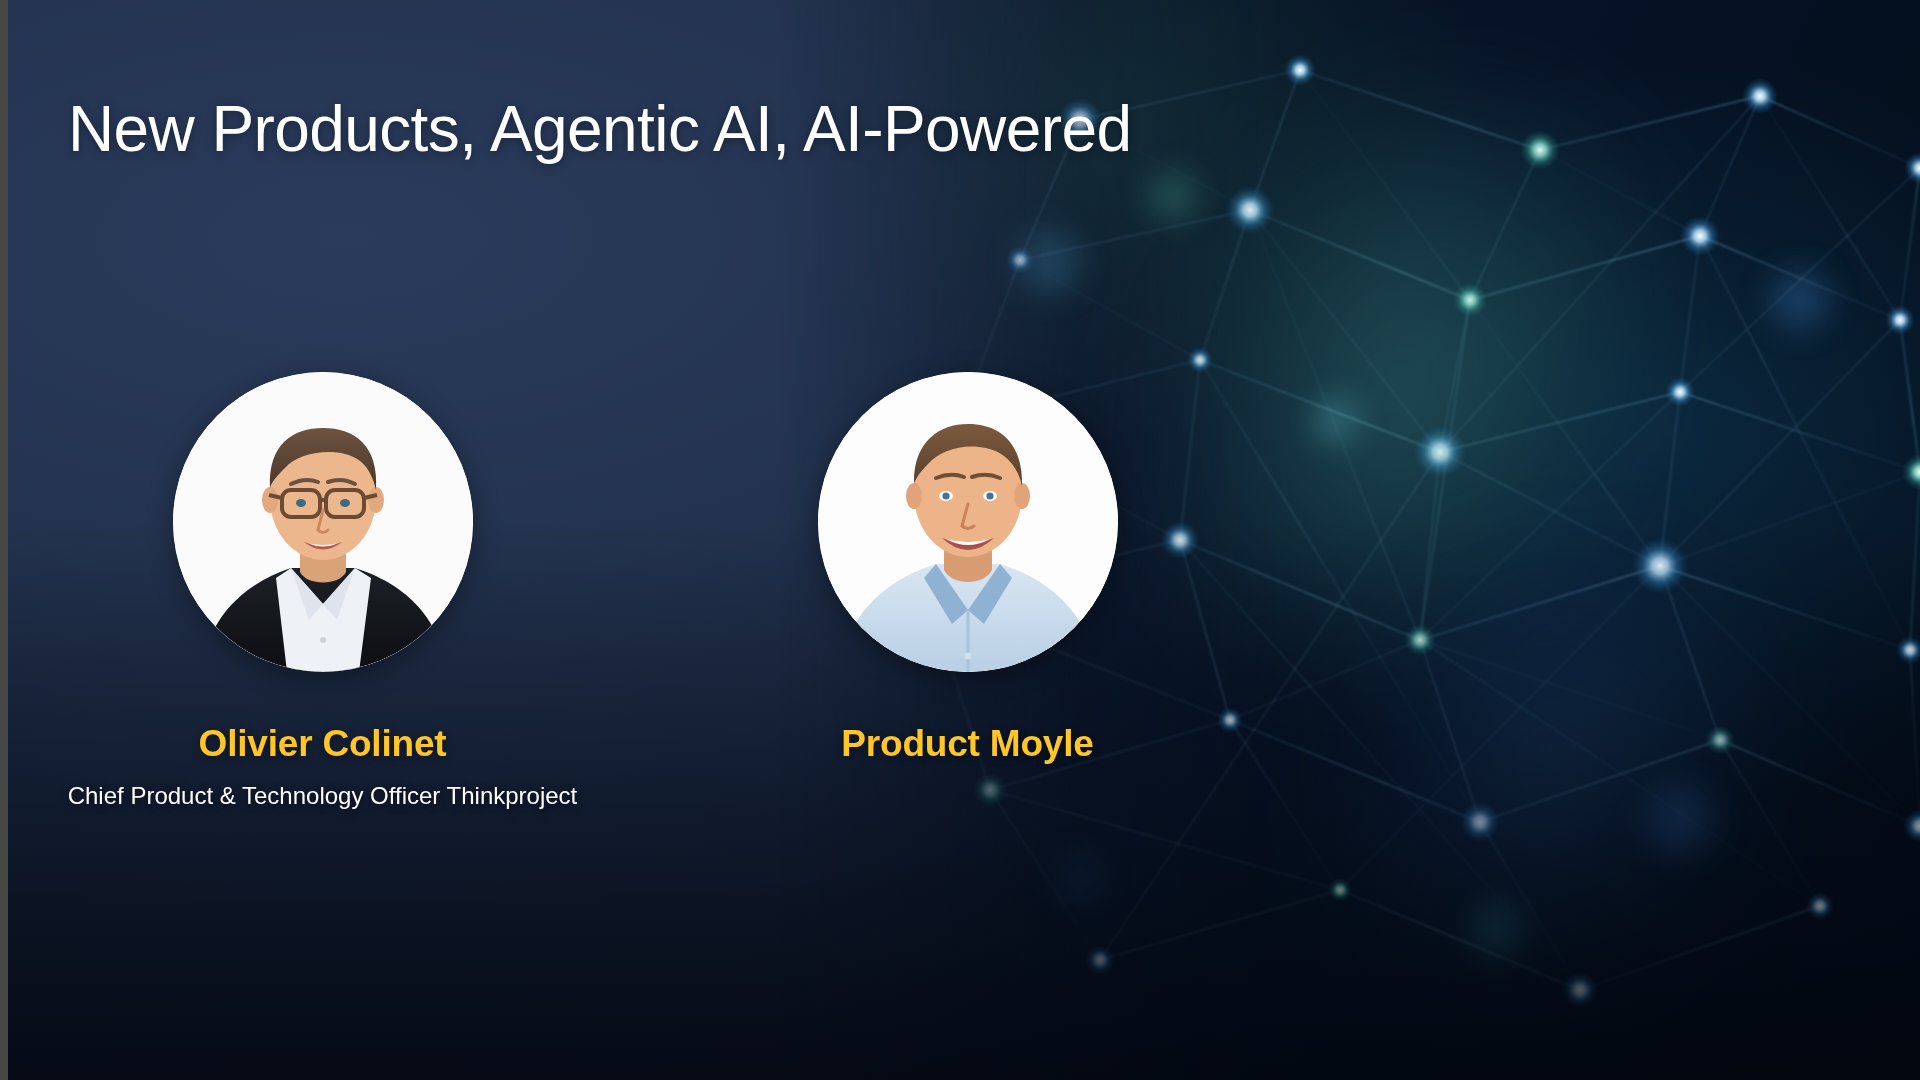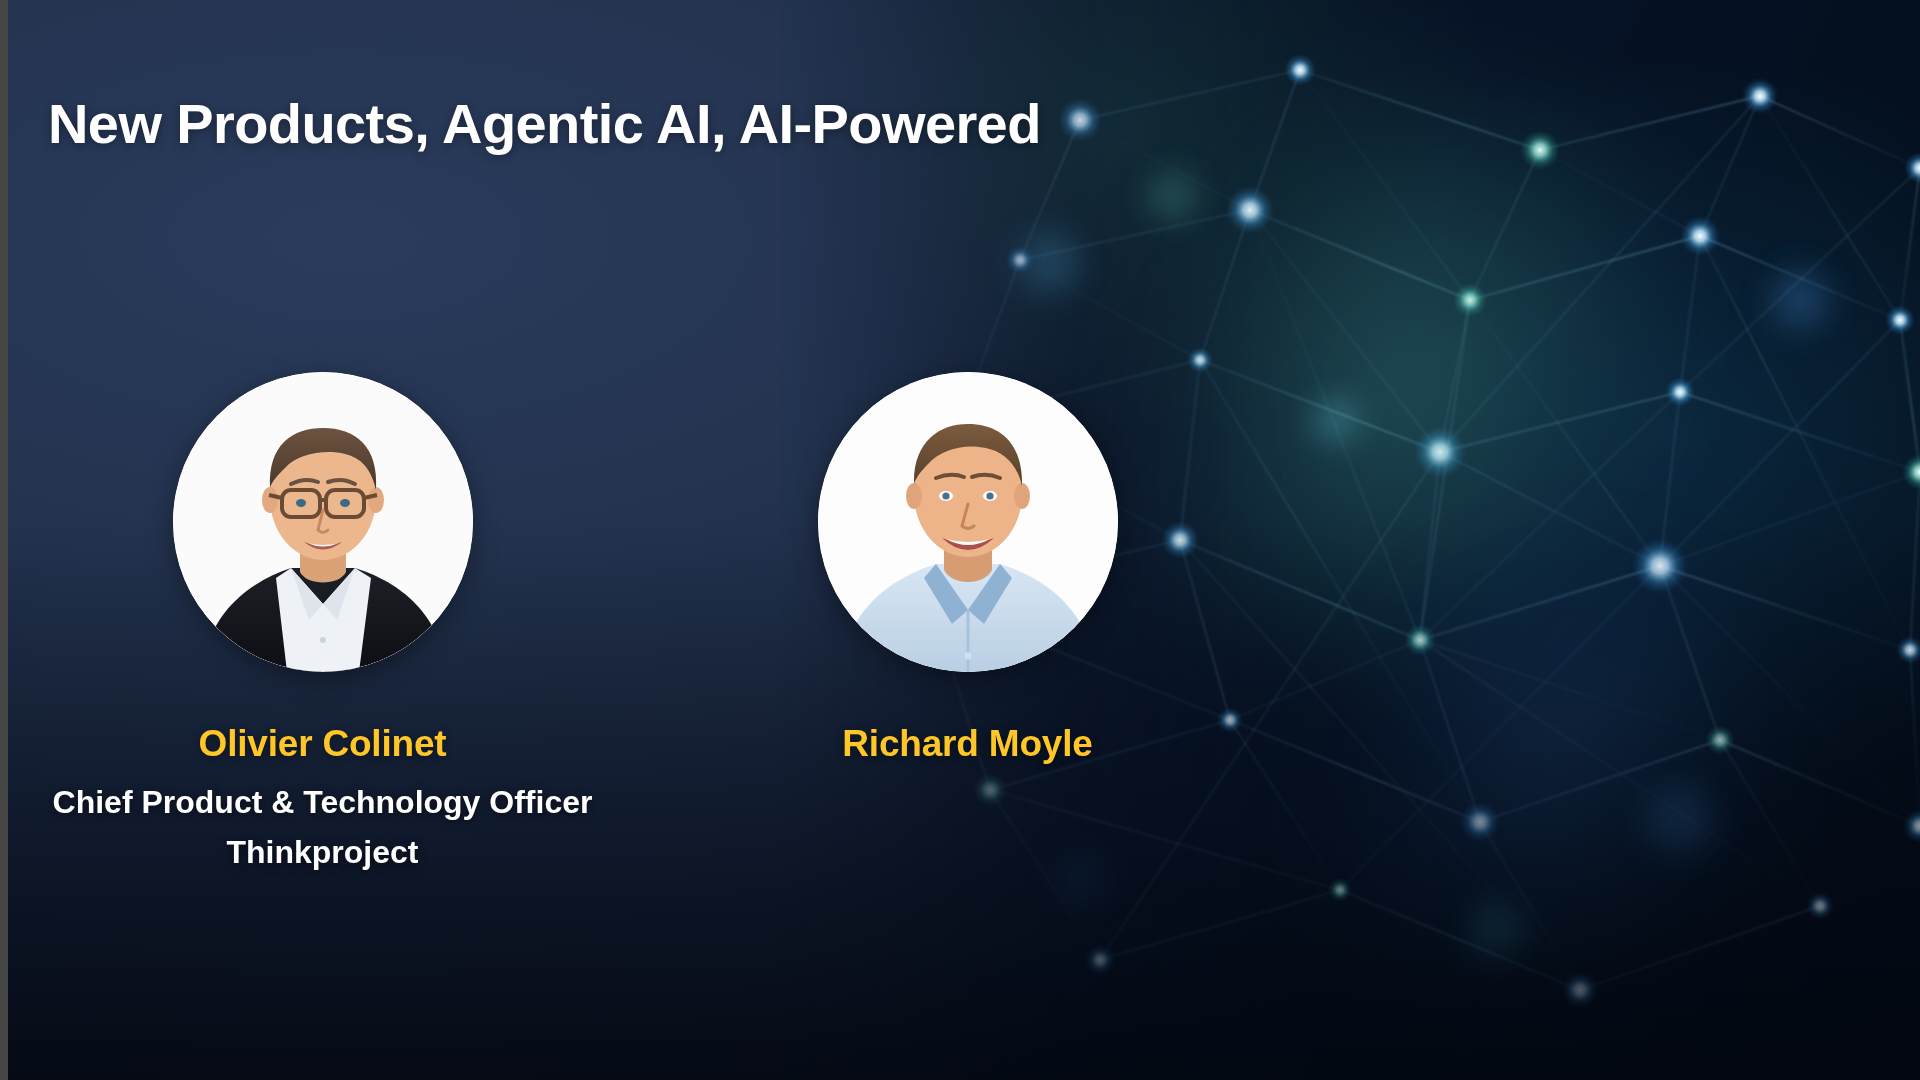--- a/index.html
+++ b/index.html
@@ -66,26 +66,26 @@
     background:
       radial-gradient(closest-side, rgba(58,120,196,.28) 0%, rgba(30,80,150,.10) 50%, rgba(0,0,0,0) 74%);
     transform:rotate(34deg);
     filter:blur(44px);
     pointer-events:none;
   }
 
   
   .title{
     position:absolute;
-    left:48px; top:92px;
+    left:68px; top:92px;
     width:1330px;
     z-index:20;
     color:#ffffff;
-    font-size:56px;
-    font-weight:700;
+    font-size:64px;
+    font-weight:400;
     line-height:1.16;
     letter-spacing:-0.6px;
     text-shadow:0 2px 10px rgba(0,0,0,.38);
   }
   .title .tline{ display:block; white-space:nowrap; }
 
   
   .speakers{
     position:absolute;
     left:0; top:372px;
@@ -113,22 +113,22 @@
     font-weight:700;
     letter-spacing:-0.2px;
     text-align:left;
     line-height:1.1;
     white-space:nowrap;
     text-shadow:0 2px 8px rgba(0,0,0,.40);
   }
   .sp-role{
     margin-top:12px;
     color:#ffffff;
-    font-size:32px;
-    font-weight:700;
+    font-size:24px;
+    font-weight:400;
     text-align:center;
     line-height:1.58;
     max-width:560px;
     text-shadow:0 2px 9px rgba(0,0,0,.55);
   }
   .speaker--b .sp-role{ max-width:430px; }
 </style>
 </head>
 <body>
 
@@ -353,19 +353,19 @@
             <circle cx="128" cy="124" r="3.6" fill="#49708c"></circle>
             <circle cx="172" cy="124" r="3.6" fill="#49708c"></circle>
 
             <path d="M150 132 L144 154 q6 5 12 0" stroke="#c78456" stroke-width="3" fill="none" stroke-linecap="round"></path>
 
             <path d="M124 166 q26 24 52 0 q-26 10 -52 0 Z" fill="#a8504d"></path>
             <path d="M128 167 q22 12 44 0 q-22 6 -44 0 Z" fill="#fbfaf4"></path>
           </g>
         </svg>
       </div>
-      <div class="sp-name">Richard Moyle</div>
+      <div class="sp-name">Product Moyle</div>
     </div>
 
   </div>
 
   <div class="edge-gutter"></div>
 </div>
 
 </body></html>

